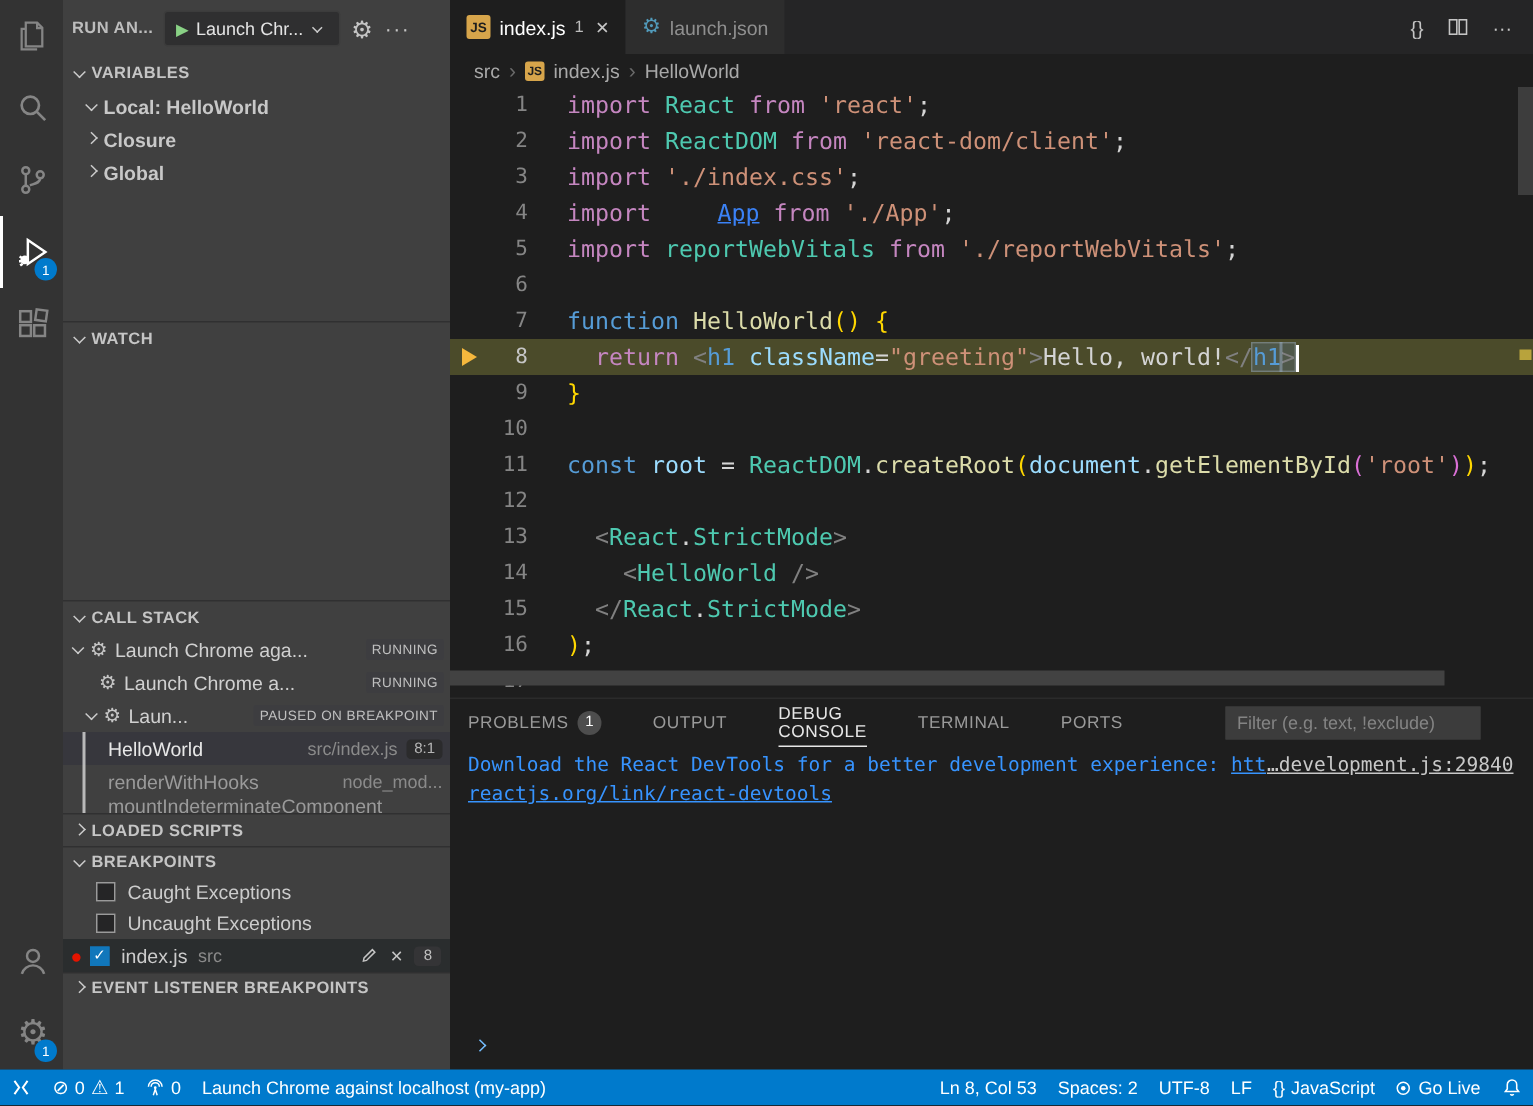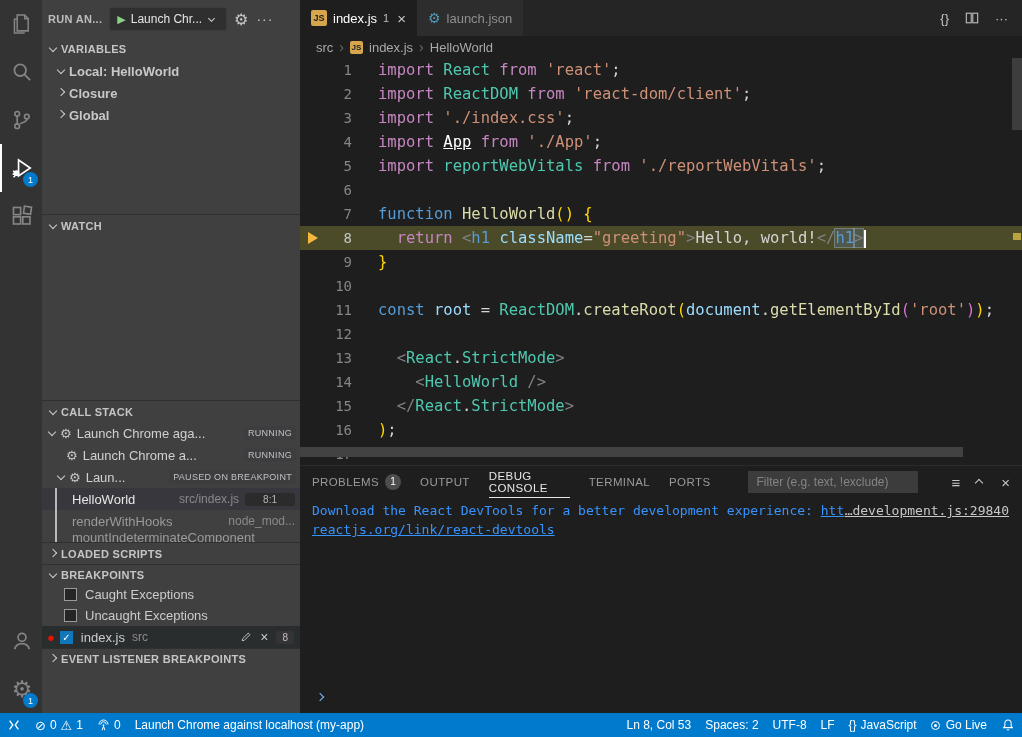--- a/index.html
+++ b/index.html
@@ -53,21 +53,21 @@
   .cs-label { color:#d0d0d0; overflow:hidden; text-overflow:ellipsis; }
   .cs-badge { margin-left:auto; margin-right:4px; background:#3d3d40; color:#c0c0c0; font-size:9px;
     padding:2px 4px; border-radius:2px; letter-spacing:.3px; flex:none; }
   .frames { position:relative; }
   .frames .guide { position:absolute; left:13px; top:0; bottom:0; width:2px; background:#cfcfcf; opacity:.85; }
   .frame-row { height:22px; display:flex; align-items:center; padding-left:30px; padding-right:5px; cursor:pointer; }
   .frame-row.selected { background:#37373d; }
   .frame-name { color:#e8e8e8; }
   .frame-row.dim .frame-name { color:#9a9a9a; }
   .frame-file { margin-left:auto; color:#8a8a8a; font-size:12px; }
-  .frame-badge { background:#2b2b2c; color:#b5b5b5; font-size:10px; padding:1px 18px; border-radius:3px; margin-left:6px; }
+  .frame-badge { background:#2b2b2c; color:#b5b5b5; font-size:10px; padding:1px 5px; border-radius:3px; margin-left:6px; }
   .frame-row.partial { height:10px; overflow:hidden; }
 
   .bp-row { height:21px; display:flex; align-items:center; padding-left:22px; cursor:pointer; white-space:nowrap; }
   .bp-row.active-row { background:#2a2d2e; padding-left:5px; height:22px; }
   .cb { width:13px; height:13px; border:1px solid #9a9a9a; background:#252526; margin-right:8px; flex:none;
     display:flex; align-items:center; justify-content:center; font-size:10px; color:#fff; }
   .cb.checked { background:#1177bb; border-color:#1177bb; }
   .bp-dot { color:#e51400; font-size:13px; margin-right:5px; line-height:1; }
   .bp-detail { color:#8a8a8a; margin-left:7px; font-size:12px; }
   .bp-actions { margin-left:auto; display:flex; align-items:center; gap:8px; padding-right:6px; }
@@ -97,33 +97,33 @@
   .code { position:absolute; left:0; top:58px; right:0; bottom:0; overflow:hidden;
     font-family:"DejaVu Sans Mono",monospace; font-size:15.5px; line-height:24px; }
   .code-line { display:flex; height:24px; width:100%; }
   .code-line.paused { background:rgba(255,255,90,.20); }
   .gutter { width:52px; padding-right:0; flex:none; text-align:right; color:#858585; font-size:14px; position:relative; }
   .ltext { white-space:pre; padding-left:26px; color:#d4d4d4; }
   .paused .lnum { color:#c6c6c6; }
   .dbg-arrow { position:absolute; left:8px; top:6px; width:0; height:0;
     border-left:10px solid #f5b83d; border-top:6px solid transparent; border-bottom:6px solid transparent; }
   .tok.p { color:#d4d4d4; } .tok.k { color:#c586c0; } .tok.b { color:#569cd6; }
-  .tok.t { color:#4ec9b0; } .tok.tu { color:#ffffff; text-decoration:underline; }
+  .tok.t { color:#4ec9b0; } .tok.tu { color:#3b82f6; text-decoration:underline;margin-left:35px; }
   .tok.f { color:#dcdcaa; } .tok.v { color:#9cdcfe; } .tok.s { color:#ce9178; }
   .tok.g { color:#808080; } .tok.br1 { color:#ffd700; } .tok.br2 { color:#da70d6; }
   .tok.boxed { background:rgba(90,120,150,.30); outline:1px solid rgba(150,170,190,.55); }
   .cursor { display:inline-block; width:2px; height:18px; background:#ffffff; vertical-align:middle; margin-left:1px; }
   .hscroll { position:absolute; left:0; top:447px; width:663px; height:10px; background:#424242; }
   .vscroll { position:absolute; right:0; top:58px; width:10px; height:72px; background:rgba(121,121,121,.35); }
   .ruler-mark { position:absolute; right:1px; top:233px; width:8px; height:7px; background:#b8a33c; }
 
   
   .panel { position:absolute; left:300px; top:465px; width:722px; height:248px; background:#1e1e1e;
     border-top:1px solid #2b2b2b; }
-  .panel-tabs { height:32px; display:flex; align-items:center; padding:0 12px; gap:19px; }
+  .panel-tabs { height:32px; display:flex; align-items:center; padding:0 12px; gap:34px; }
   .panel-tab { height:100%; display:flex; align-items:center; font-size:11.5px; letter-spacing:.4px;
     color:#9a9a9a; cursor:pointer; border-bottom:1px solid transparent; }
   .panel-tab.active { color:#e7e7e7; border-bottom:1px solid #e7e7e7; }
   .ptab-badge { margin-left:6px; background:#4d4d4d; color:#ffffff; border-radius:50%; min-width:16px;
     height:16px; font-size:10px; display:inline-flex; align-items:center; justify-content:center; }
   .pt-spacer { flex:1; }
   .filter-input { width:170px; height:22px; background:#3c3c3c; border:1px solid #3c3c3c; color:#cccccc;
     font-size:12px; padding:4px 7px; outline:none; }
   .filter-input::placeholder { color:#848484; }
   .panel-icons { display:flex; align-items:center; gap:14px; padding-left:14px; color:#c5c5c5; }

